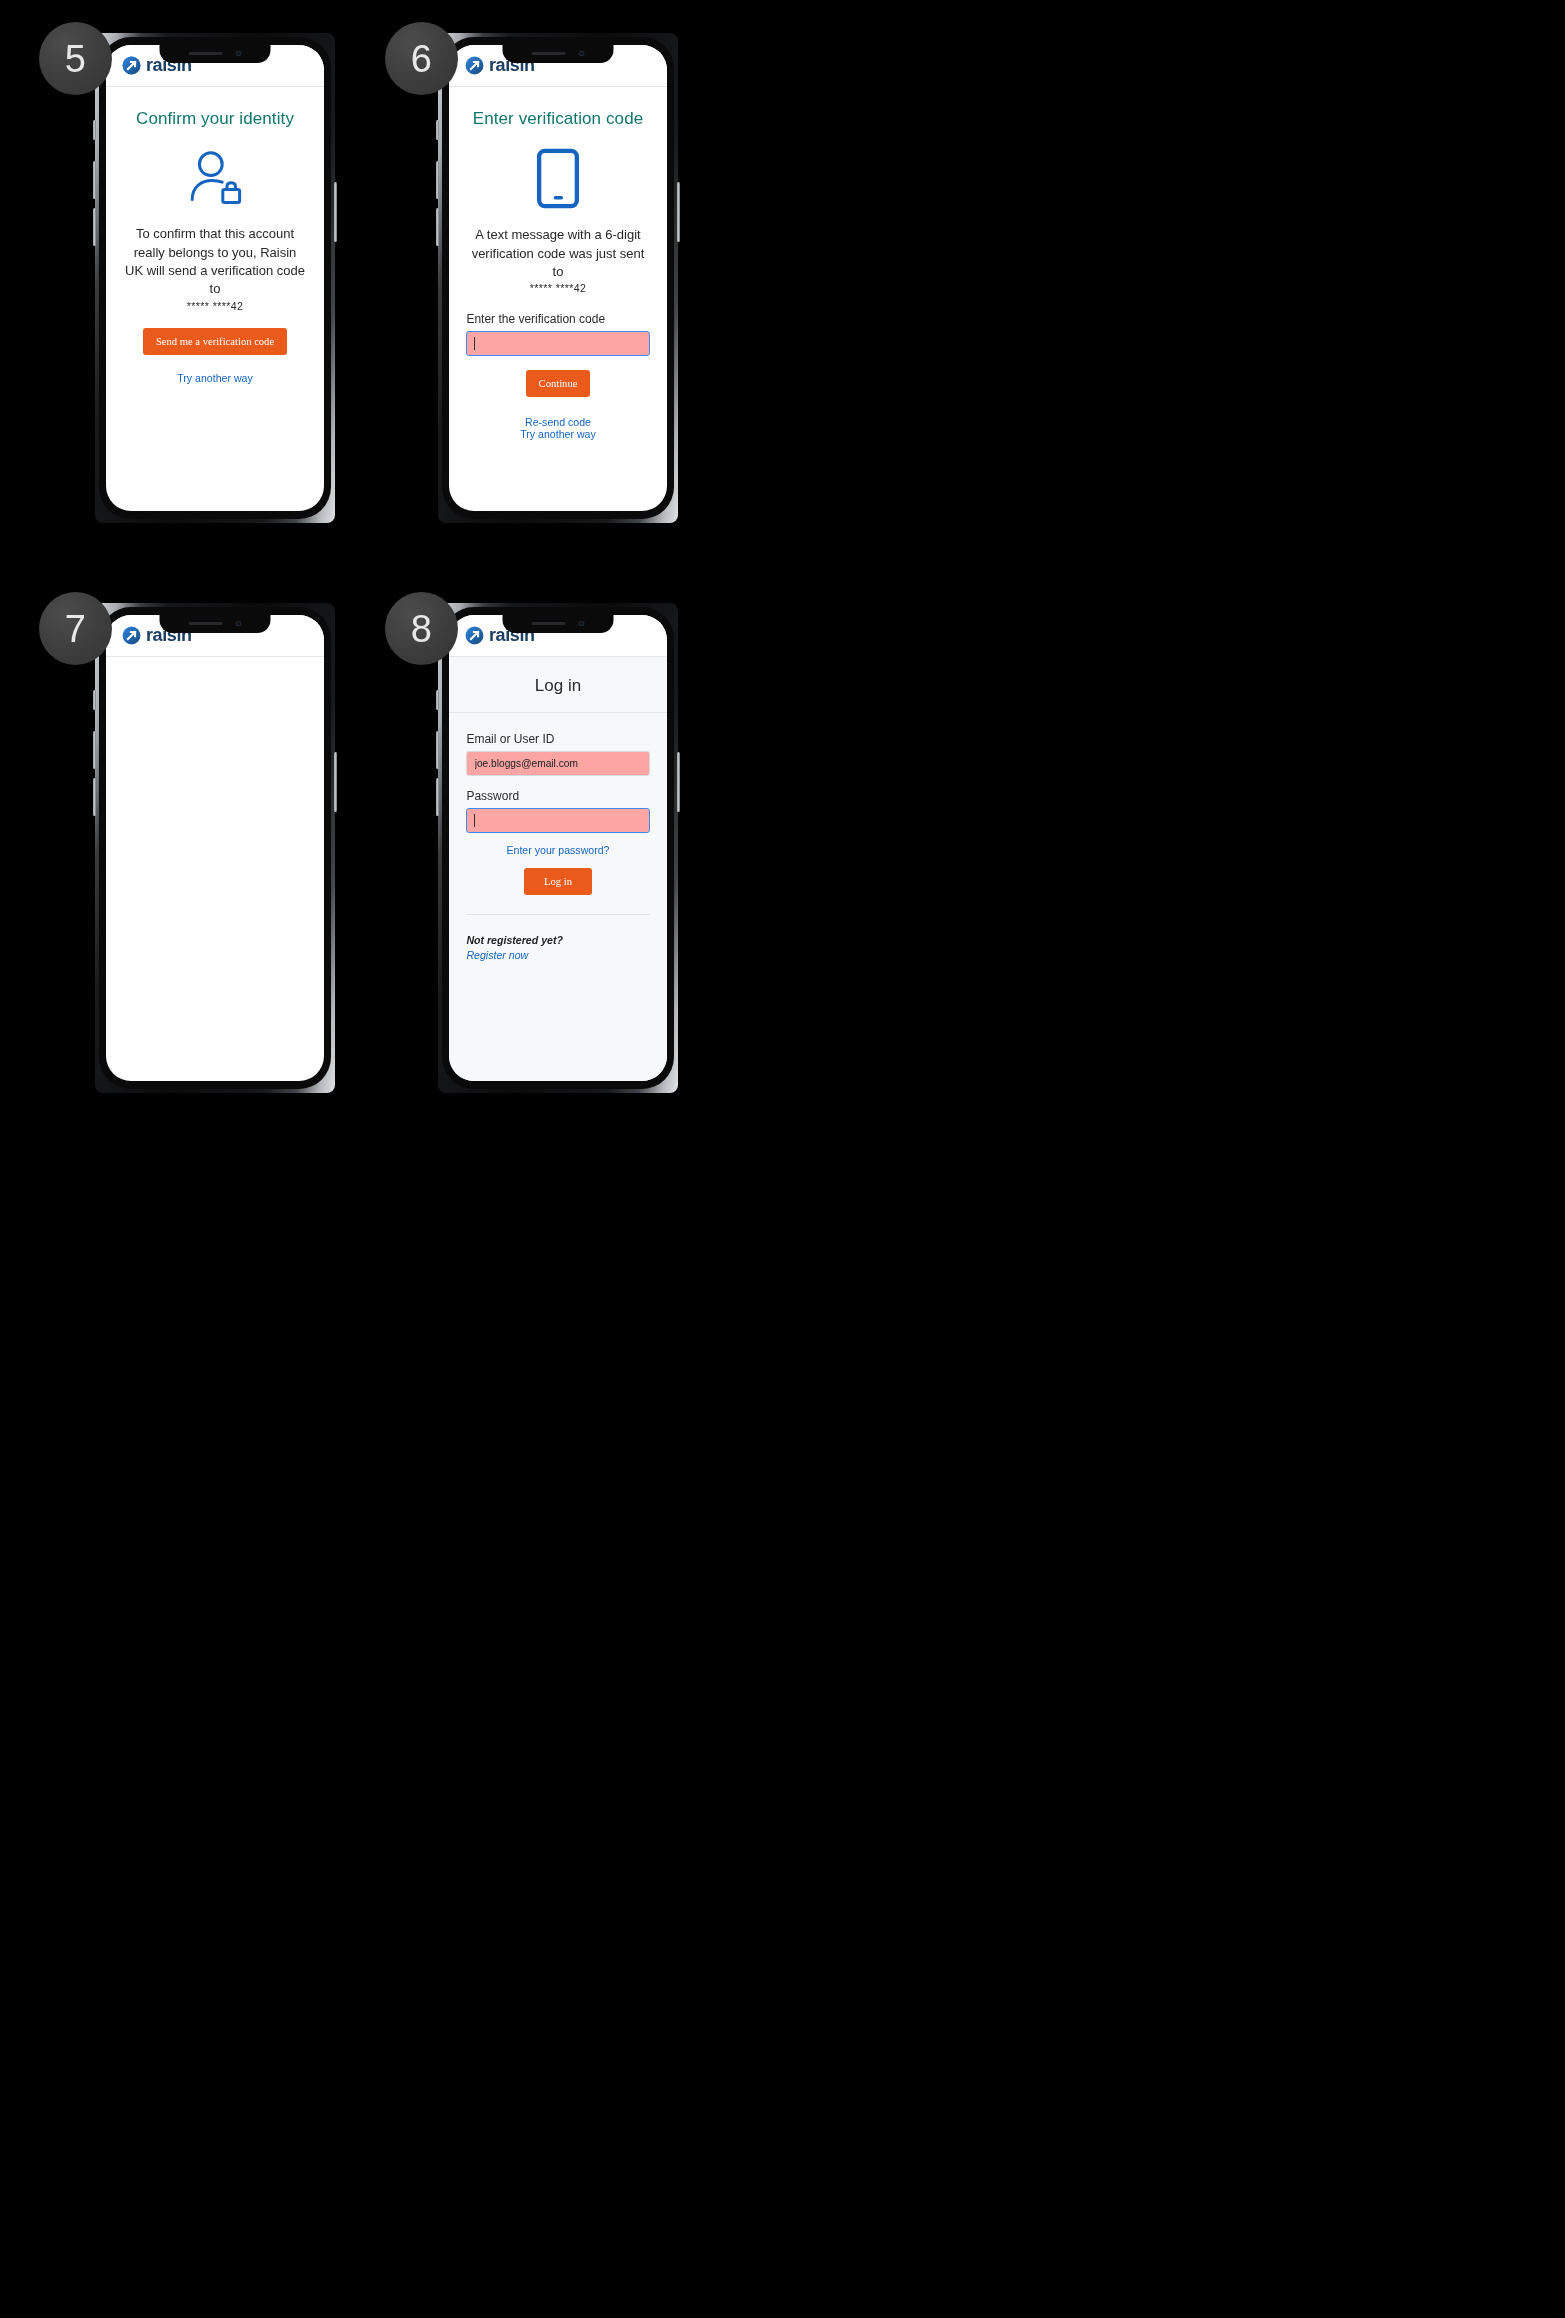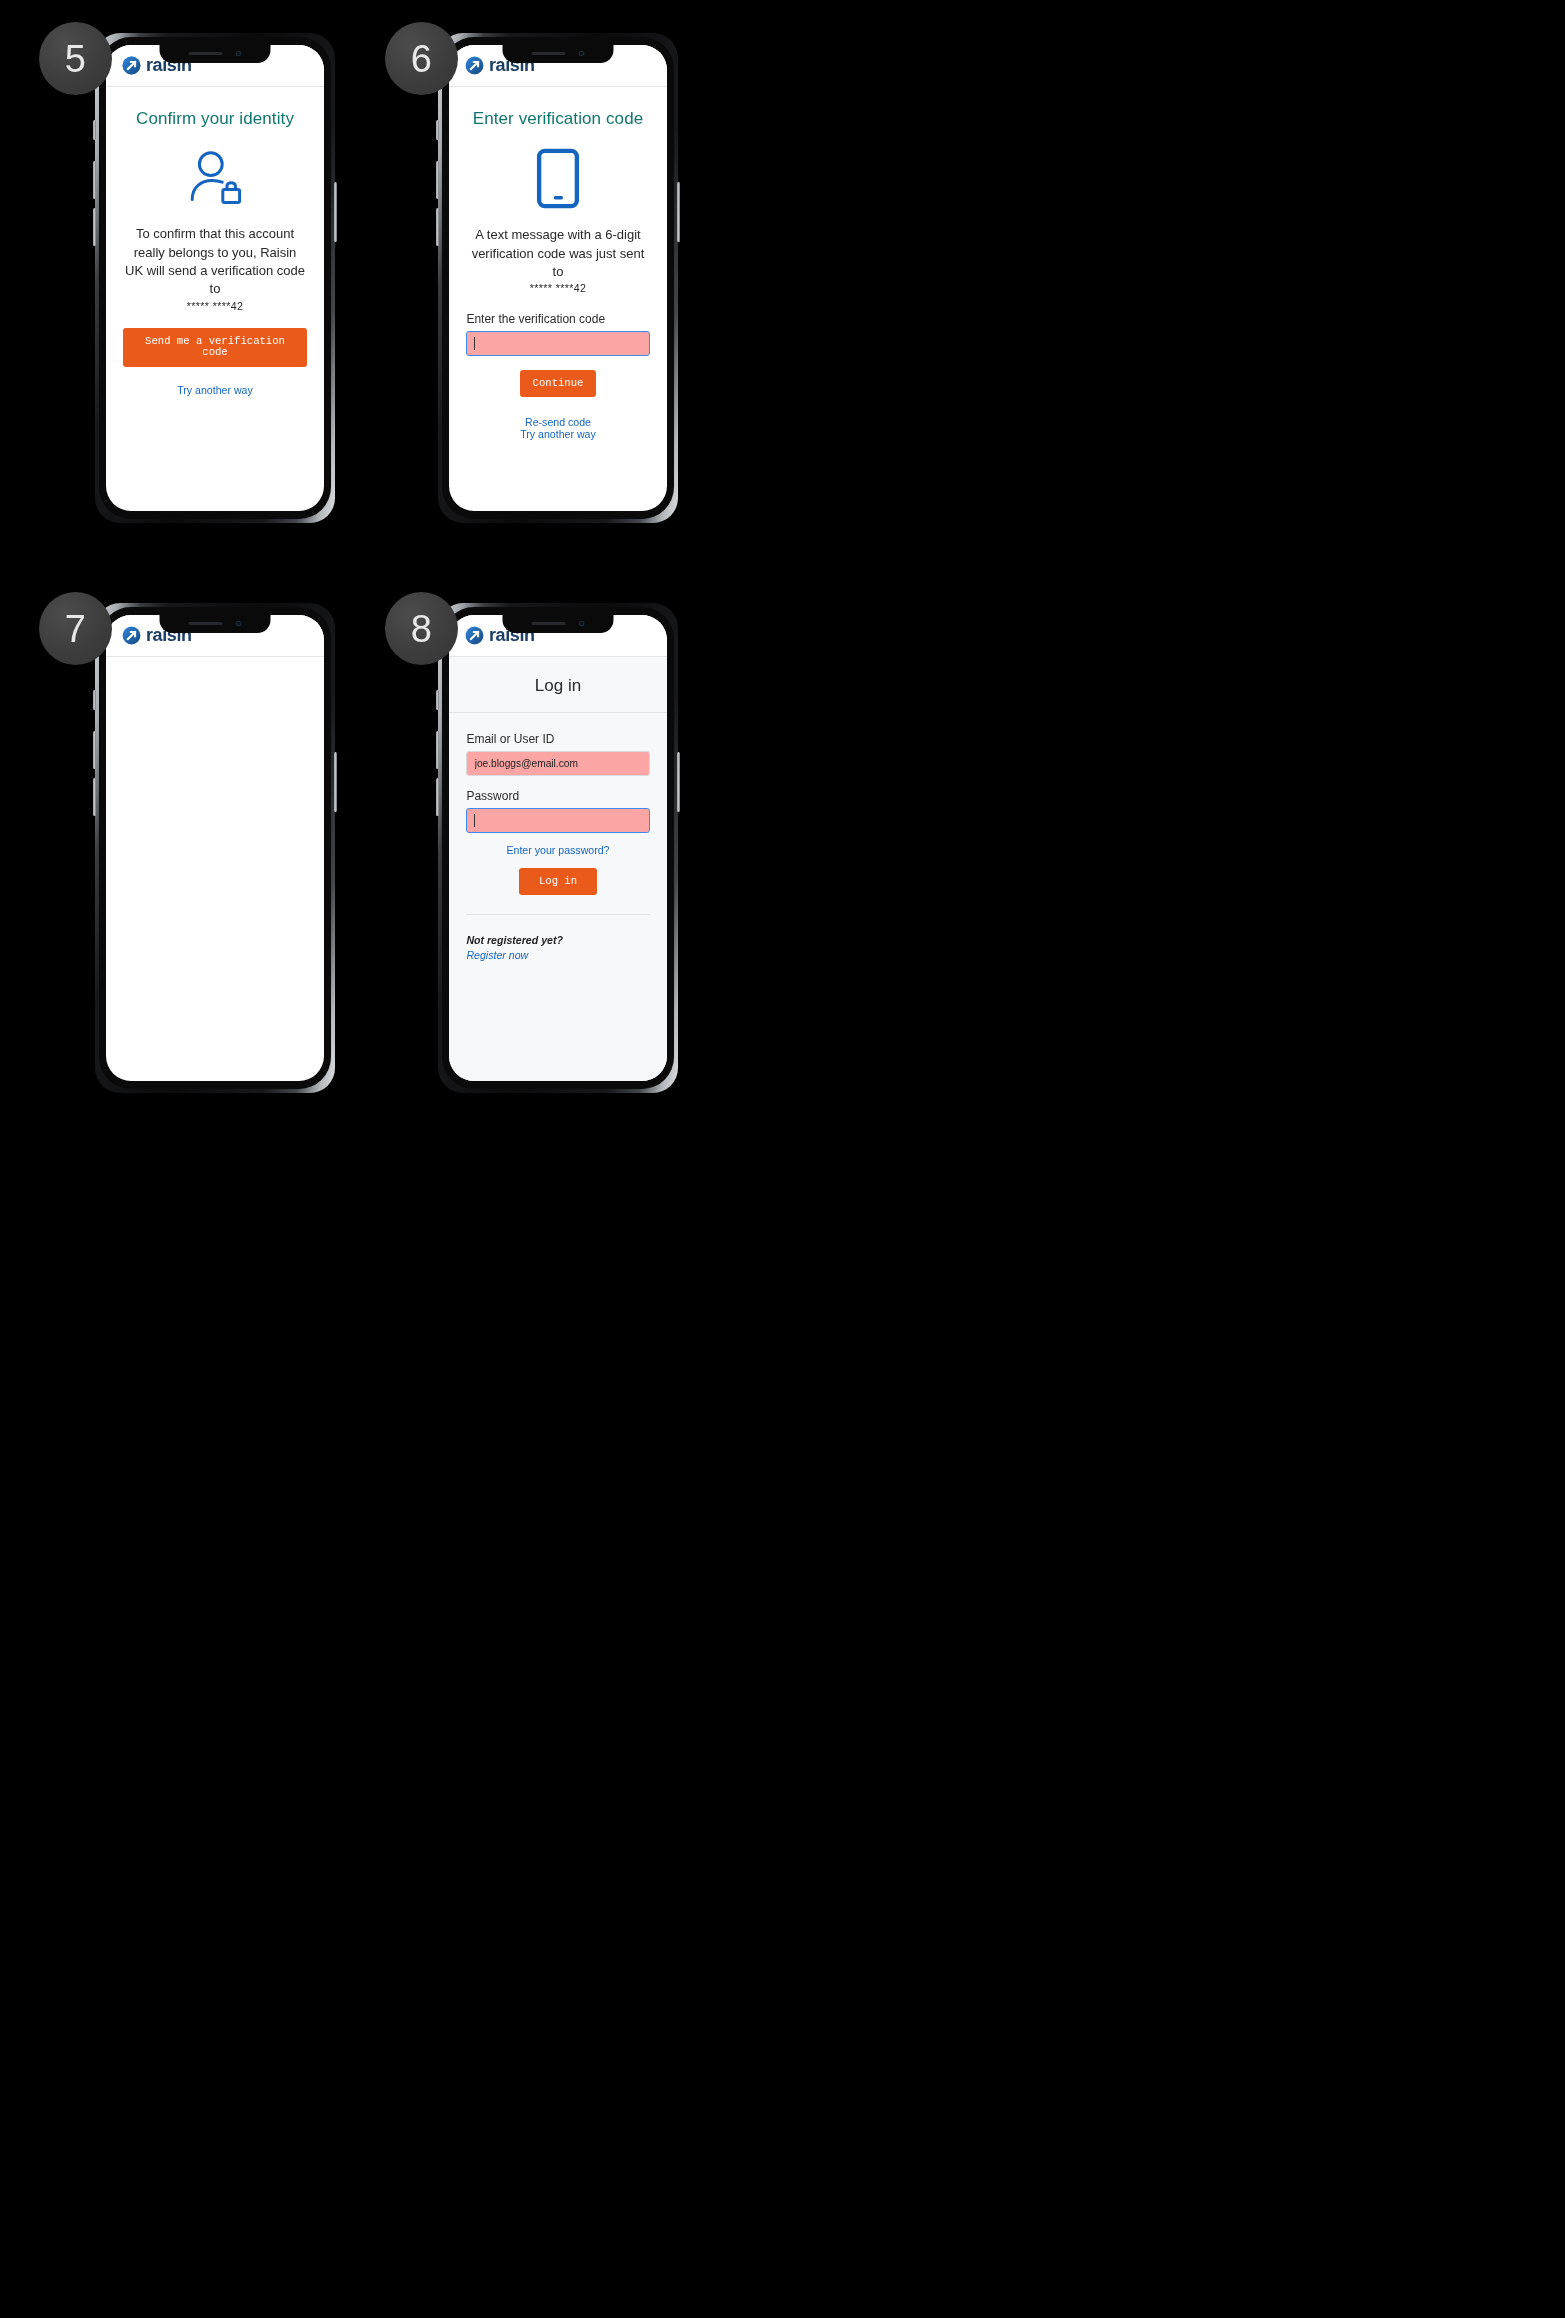--- a/index.html
+++ b/index.html
@@ -36,21 +36,21 @@
     font-family: "Liberation Sans", sans-serif;
     line-height: 1;
     letter-spacing: 0.4px;
   }
 
   
   .phone {
     position: absolute;
     width: 240px;
     height: 490px;
-    border-radius: 25px;
+    border-radius: 8px;
     background: linear-gradient(100deg,#d9dbdd 0%,#a7abaf 7%,#3a3c3e 14%,#17181a 22%,#0b0b0c 50%,#17181a 78%,#42454a 88%,#b4b8bc 95%,#e2e4e6 100%);
     padding: 3.6px;
     box-shadow: 0 10.2px 29px rgba(0,0,0,0.85);
     z-index: 20;
   }
   .phone-inner {
     position: relative;
     width: 100%;
     height: 100%;
     border-radius: 32px;
@@ -156,21 +156,21 @@
 
   .btn-primary {
     display: inline-block;
     background: #ea5b1b;
     color: #ffffff;
     border: none;
     border-radius: 2.9px;
     font-size: 10.6px;
     padding: 8px 13px;
     cursor: pointer;
-    font-family: Liberation Mono, monospace;
+    font-family: Liberation Serif, serif;
     line-height: 1.1;
   }
   .link {
     color: #1565c0;
     font-size: 10.6px;
     text-decoration: none;
     cursor: pointer;
     display: inline-block;
   }
 

